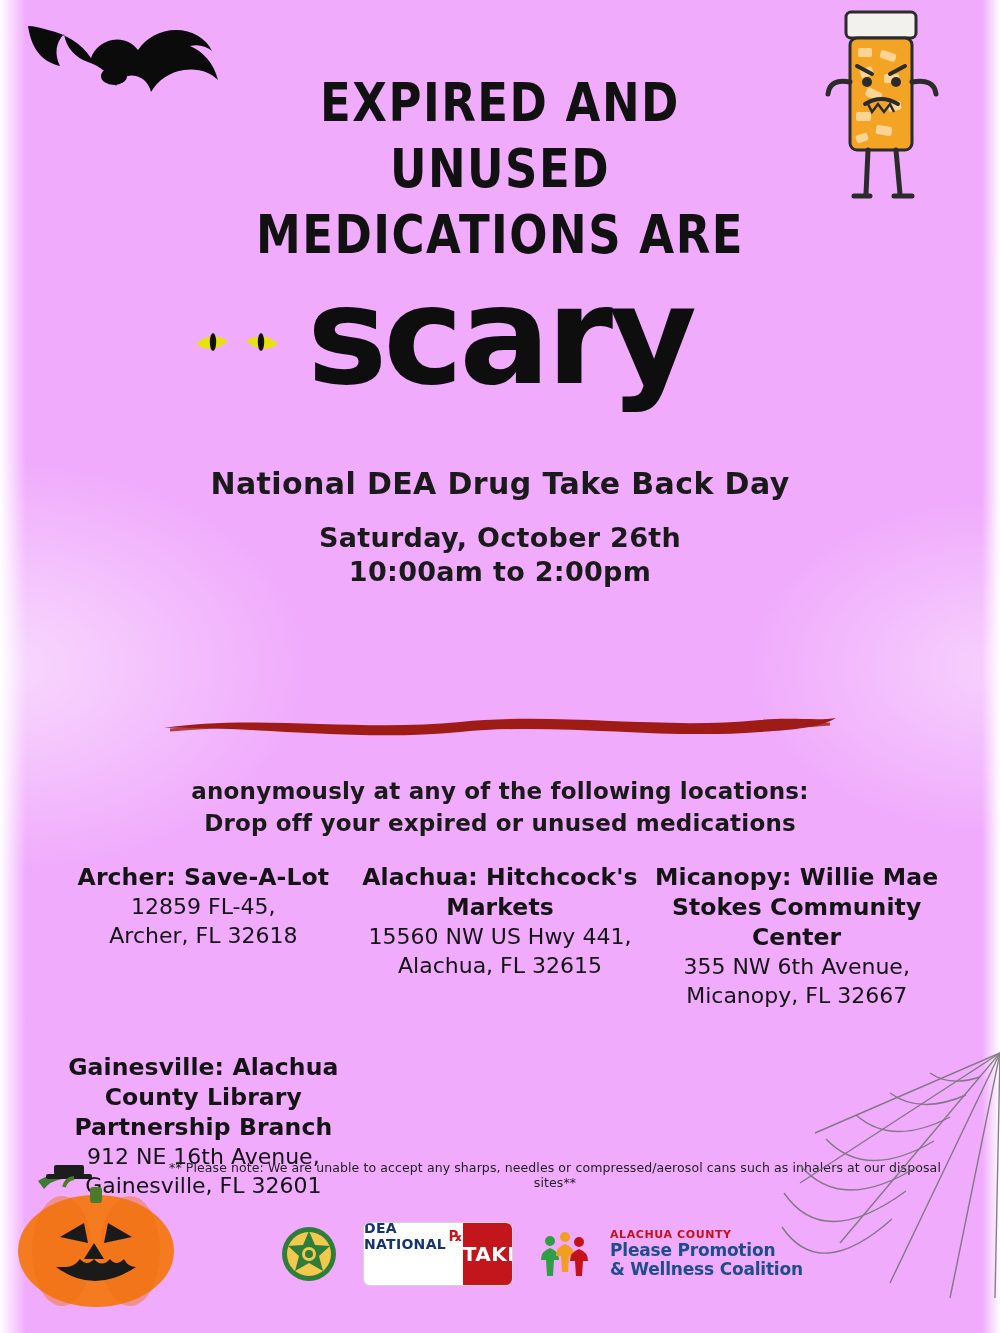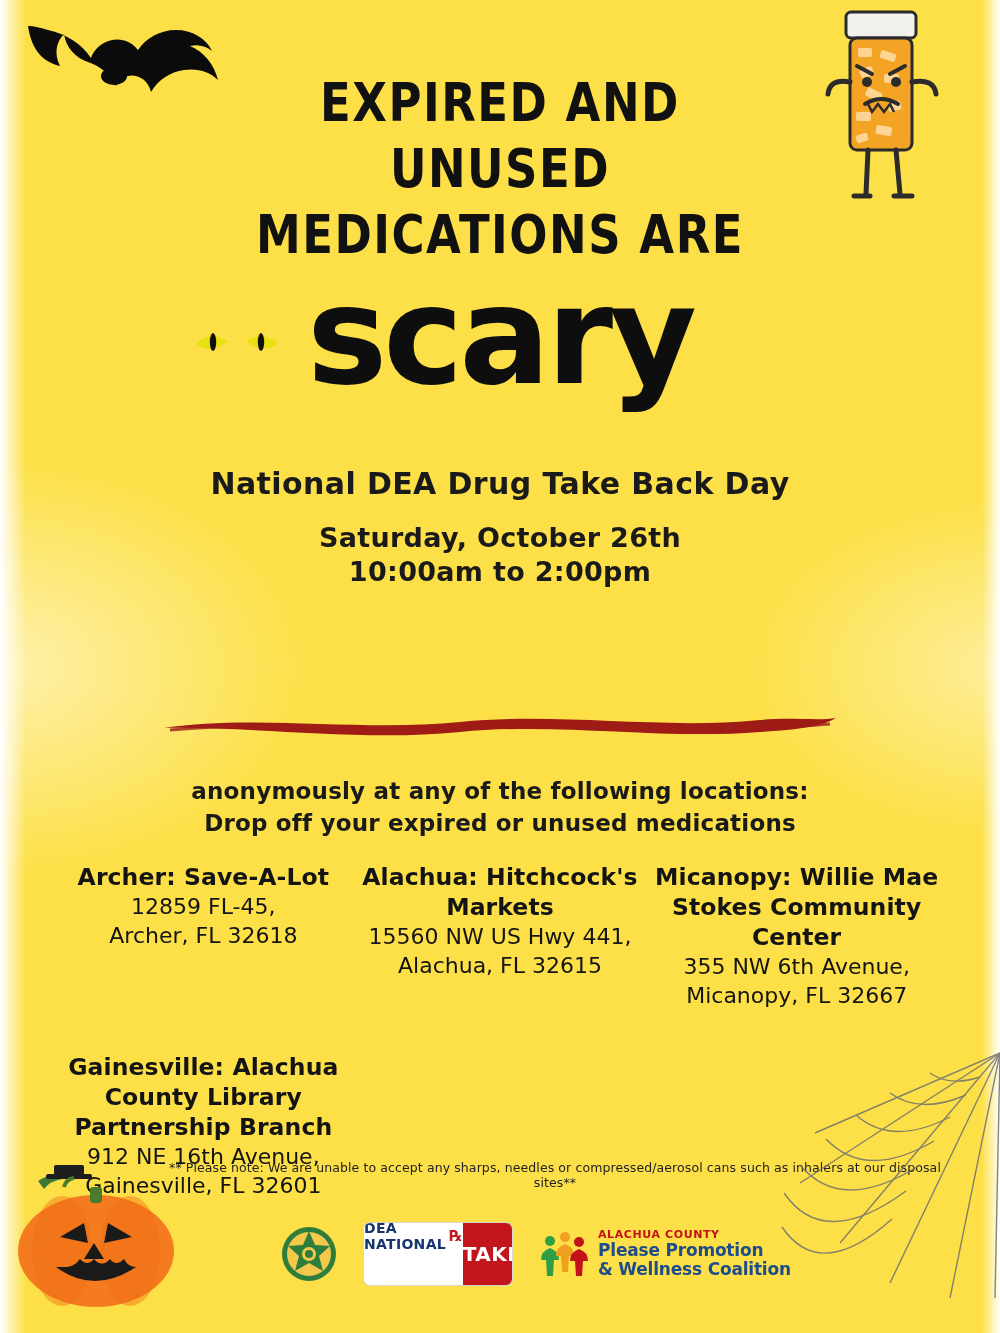--- a/index.html
+++ b/index.html
@@ -10,21 +10,21 @@
     width: 1000px;
     height: 1333px;
     background: #ece9e4;
     font-family: "DejaVu Sans", sans-serif;
     overflow: hidden;
     position: relative;
   }
   .poster {
     position: absolute;
     inset: 0;
-    background: #fde047;
+    background: #f0abfc;
   }
   
   .paper-edge {
     position: absolute;
     inset: 0;
     background:
       radial-gradient(ellipse at 0% 50%, rgba(255,255,255,0.55) 0%, rgba(255,255,255,0) 22%),
       radial-gradient(ellipse at 100% 50%, rgba(255,255,255,0.45) 0%, rgba(255,255,255,0) 18%),
       linear-gradient(to right, #ffffff 0px, rgba(255,255,255,0) 26px),
       linear-gradient(to left, #ffffff 0px, rgba(255,255,255,0) 18px);
@@ -254,21 +254,21 @@
     justify-content: flex-start;
     font-weight: 700;
     font-size: 20px;
     padding-left: 2px;
     letter-spacing: .5px;
   }
 
   .hpw {
     display: flex;
     align-items: center;
-    gap: 8px;
+    gap: 20px;
   }
   .hpw-mark { width: 52px; height: 52px; }
   .hpw-text { line-height: 1.12; }
   .hpw-county {
     font-size: 11px;
     font-weight: 700;
     color: #c2121a;
     letter-spacing: .6px;
   }
   .hpw-l1, .hpw-l2 {

